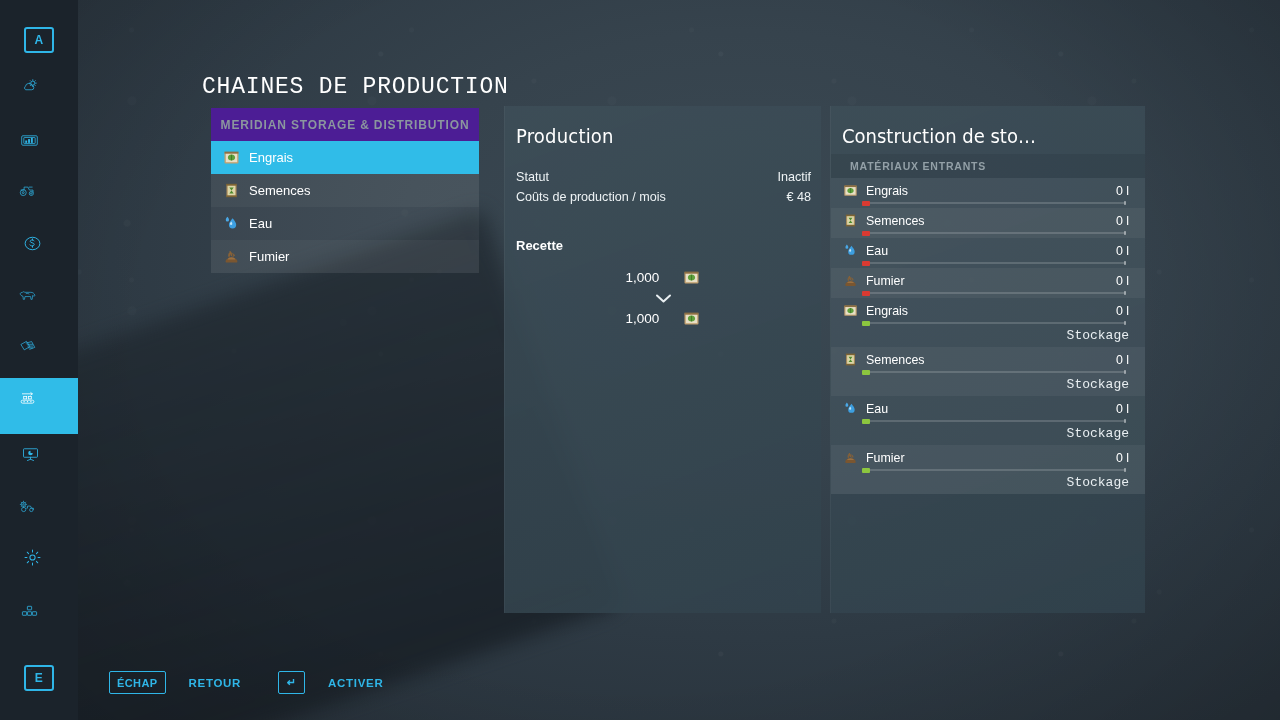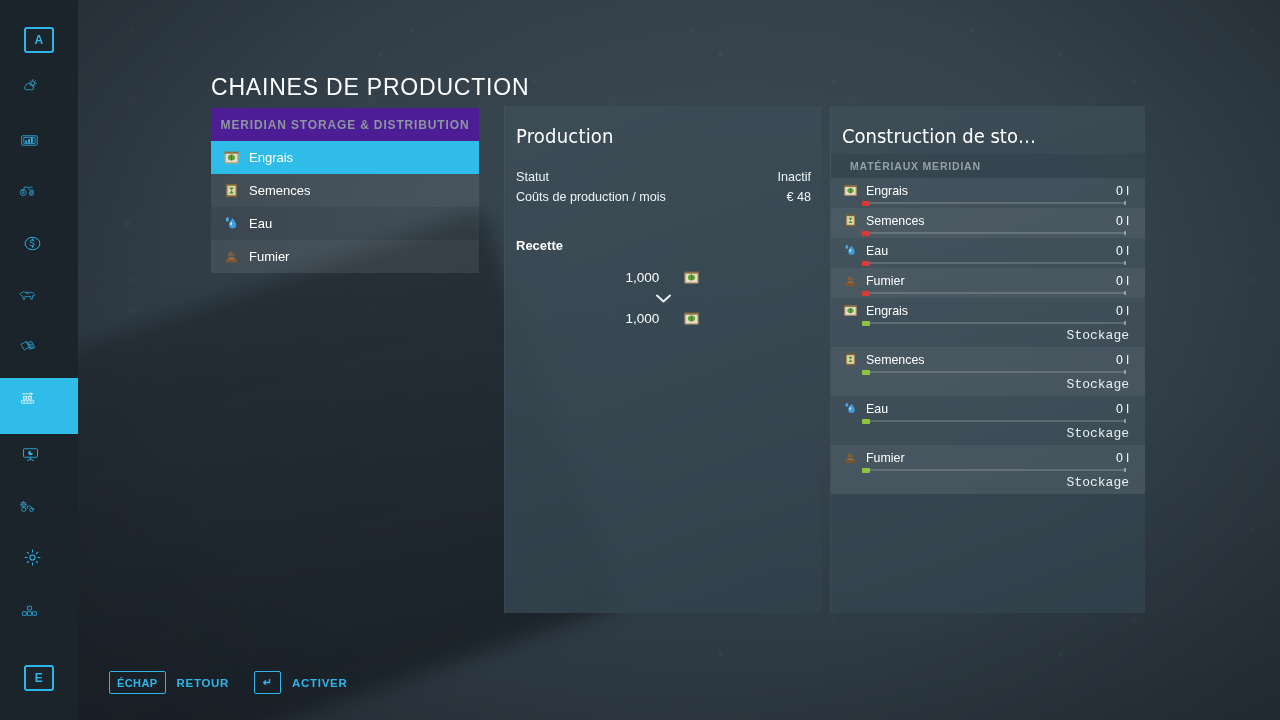--- a/index.html
+++ b/index.html
@@ -63,24 +63,24 @@
   .rail-key{
     width:30px;height:26px;border:2px solid #2fb6e8;border-radius:3px;
     display:flex;align-items:center;justify-content:center;
     font-size:12px;font-weight:bold;color:#2fb6e8;letter-spacing:.5px;
   }
 
   
   #content{ position:absolute; left:0; top:0; width:1280px; height:720px; z-index:6; }
 
   #page-title{
-    position:absolute; left:211px; top:74px;
+    position:absolute; left:202px; top:74px;
     font-size:23px; font-weight:400; letter-spacing:.8px;
     color:#ffffff;
-    font-family:Liberation Sans, sans-serif;
+    font-family:Liberation Mono, monospace;
   }
 
   
   #list-panel{
     position:absolute; left:211px; top:108px; width:268px;
   }
   #list-header{
     height:33px; background:#4c1d95;
     display:flex;align-items:center;justify-content:center;
     font-size:12px; font-weight:bold; letter-spacing:.85px;
@@ -176,21 +176,21 @@
 
   
   .ic{ width:17px; height:17px; flex:0 0 17px; position:relative; display:block; }
   .ic svg{ display:block; width:17px; height:17px; }
   .ic-sm{ width:15px;height:15px;flex:0 0 15px; }
   .ic-sm svg{width:15px;height:15px;}
 
   
   #helpbar{
     position:absolute; left:109px; bottom:26px;
-    display:flex; align-items:center; gap:11px;
+    display:flex; align-items:center; gap:23px;
     z-index:7;
   }
   .help-key{
     border:1.5px solid #2fb6e8; border-radius:2px;
     height:23px; min-width:27px; padding:0 7px;
     display:flex;align-items:center;justify-content:center;
     font-size:11px; font-weight:bold; color:#2fb6e8; letter-spacing:.4px;
   }
   .help-label{
     font-size:11.5px; font-weight:bold; color:#2fb6e8; letter-spacing:.7px;
@@ -437,21 +437,21 @@
               <path d="M8.5 5.6c2.6 0 3.6 1.6 3.6 3.2 0 1.6-1.4 2.8-3.6 2.8S4.9 10.4 4.9 8.8c0-1.6 1-3.2 3.6-3.2z" fill="#5fa03c"></path>
               <path d="M8.5 5.8v5.6" stroke="#3d7325" stroke-width="0.8"></path>
             </svg>
           </span>
         </div>
       </div>
   </div>
 
   <div id="store-panel">
     <div id="store-title">Construction de sto…</div>
-    <div class="sec-header">MATÉRIAUX MERIDIAN</div>
+    <div class="sec-header">MATÉRIAUX ENTRANTS</div>
     <div id="incoming-rows">
         <div class="goods-row odd">
           <div class="goods-line">
             <span class="ic ic-sm">
               <svg width="15" height="15" viewBox="0 0 17 17">
                 <rect x="1.5" y="3" width="14" height="11.5" rx="1" fill="#c2a070"></rect>
                 <rect x="2.8" y="4.4" width="11.4" height="8.8" fill="#e8dfc6"></rect>
                 <rect x="1.5" y="2.6" width="14" height="2" fill="#8d7044"></rect>
                 <path d="M8.5 5.6c2.6 0 3.6 1.6 3.6 3.2 0 1.6-1.4 2.8-3.6 2.8S4.9 10.4 4.9 8.8c0-1.6 1-3.2 3.6-3.2z" fill="#5fa03c"></path>
                 <path d="M8.5 5.8v5.6" stroke="#3d7325" stroke-width="0.8"></path>

